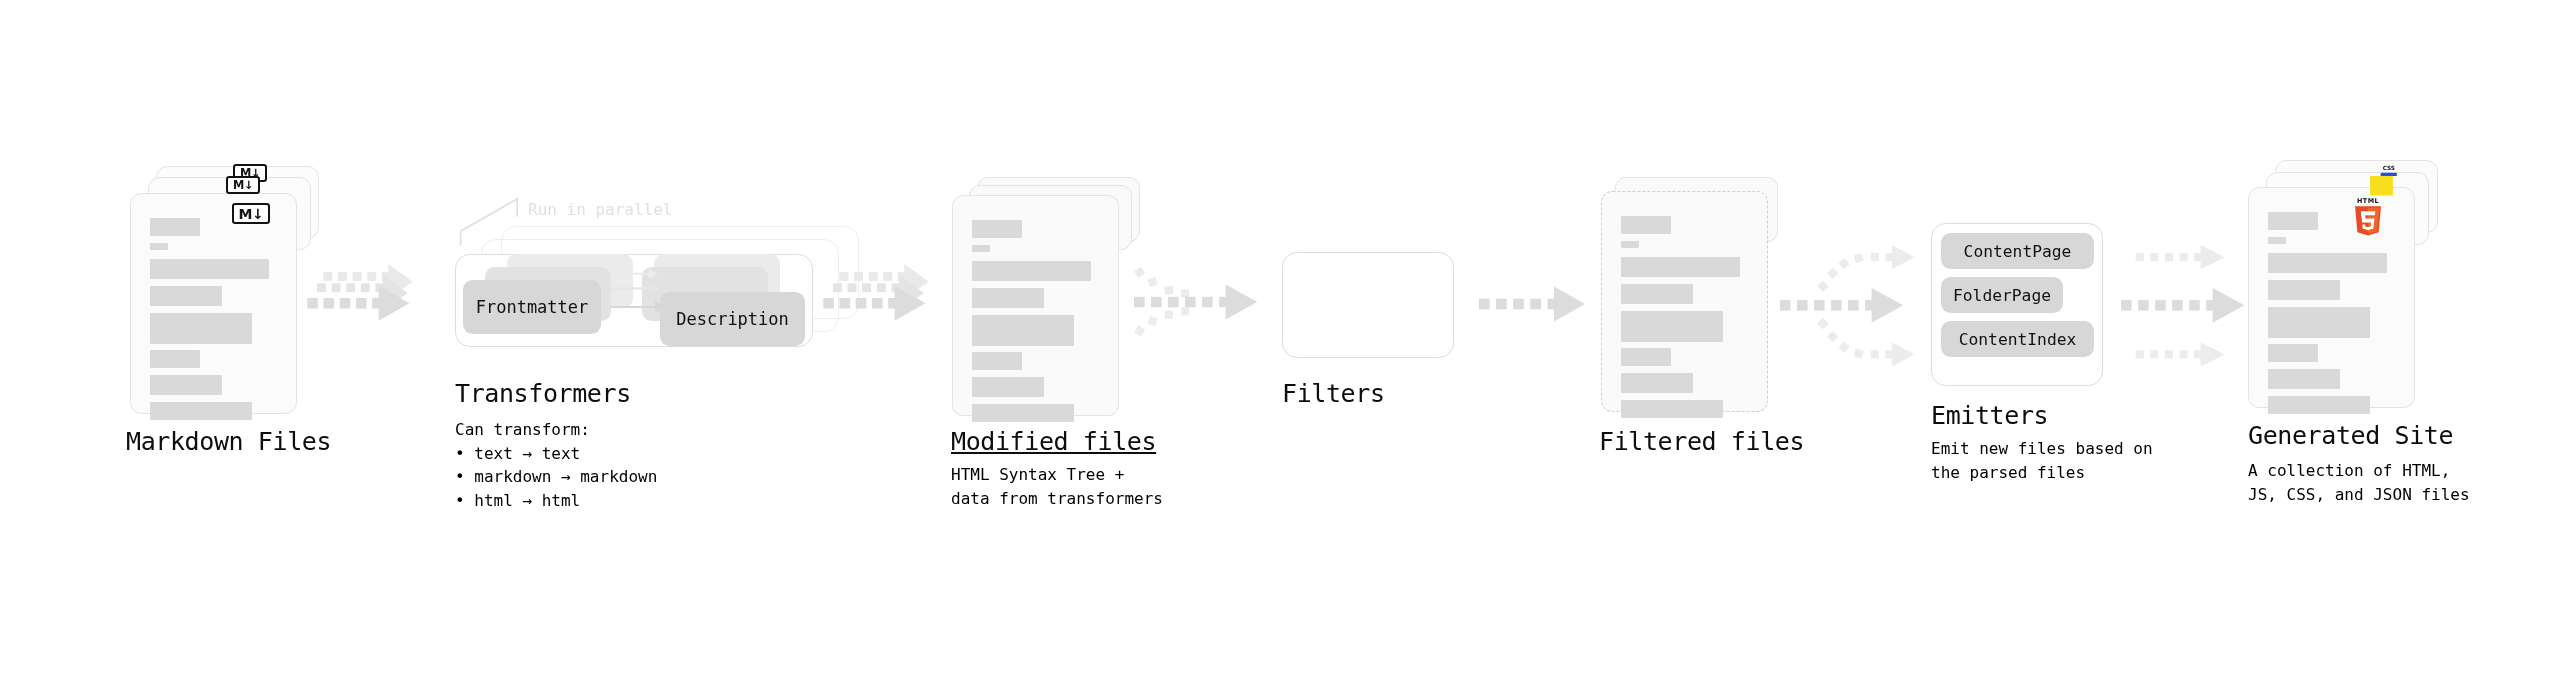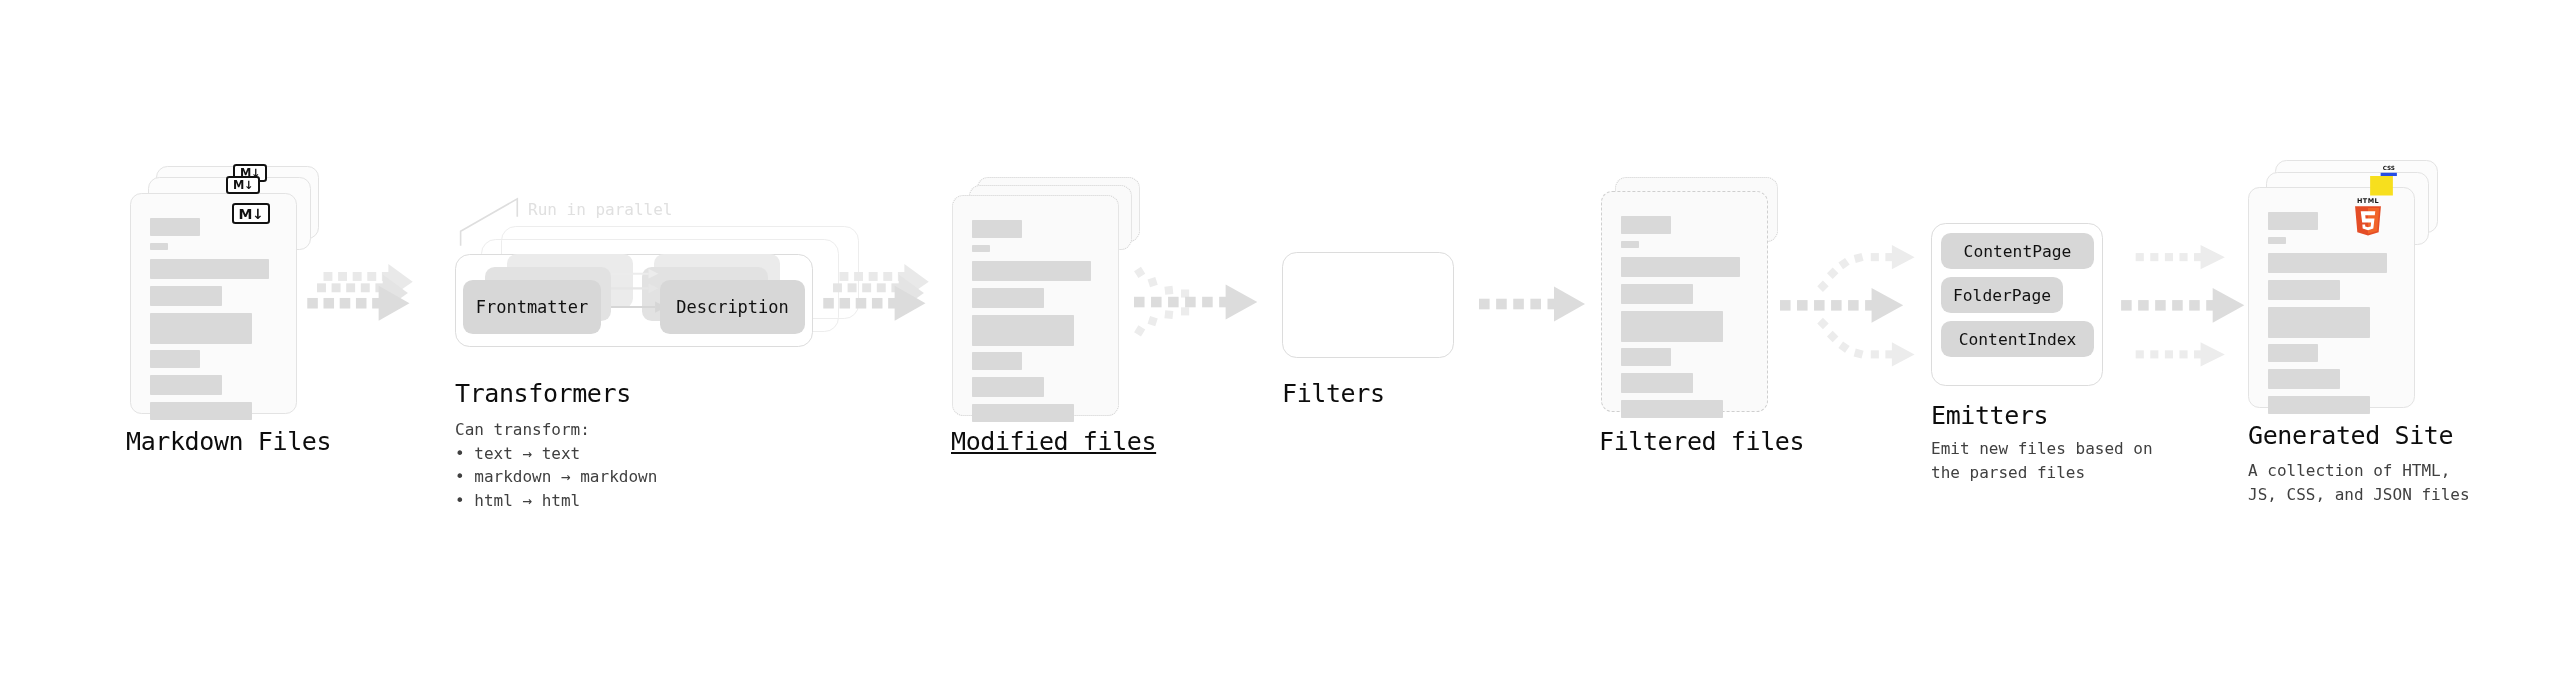--- a/index.html
+++ b/index.html
@@ -9,21 +9,21 @@
     overflow:hidden;
   }
   #stage{position:relative;width:2576px;height:681px;}
 
   
   .stage-title{
     position:absolute;font-size:25px;font-weight:400;color:#0d0d0d;
     letter-spacing:-0.4px;white-space:nowrap;
   }
   .stage-desc{
-    position:absolute;font-size:16px;line-height:23.6px;color:#404040;
+    position:absolute;font-size:16px;line-height:23.6px;color:#000000;
     white-space:pre-line;
   }
 
   
   .docstack{position:absolute;}
   .doc{
     position:absolute;box-sizing:border-box;
     background:#fbfbfb;border:1.3px solid #e3e3e3;border-radius:11.4px;
   }
   .doc.dotted{background:#fafafa;border:1.5px dotted #cfcfcf;}
@@ -149,21 +149,21 @@
         </g>
         <polygon points="46,19 58,25 46,31" fill="#e6e6e6"></polygon>
         <g stroke="#d6d6d6" stroke-width="2.5" fill="none">
           <line x1="0" y1="48" x2="54" y2="48"></line>
         </g>
         <polygon points="54,41 68,48 54,55" fill="#d6d6d6"></polygon>
       </svg>
     </div>
 
     <div class="pill" style="left:463px;top:280px;width:138px;height:54px;">Frontmatter</div>
-    <div class="pill" style="left:660px;top:280px;width:145px;height:54px;">Description</div>
+    <div class="pill" style="left:660px;top:292px;width:145px;height:54px;">Description</div>
   </div>
 
   <div class="stage-title" style="left:455px;top:379px;">Transformers</div>
   <div class="stage-desc" style="left:455px;top:418px;">Can transform:
   • text → text
   • markdown → markdown
   • html → html</div>
 
   <div class="arrow" style="left:823px;top:272px;">
     <svg width="106" height="73" viewBox="0 0 130 90">
@@ -204,20 +204,22 @@
         <div class="bar" style="width:119px;height:20.3px;"></div>
         <div class="bar" style="width:72px;height:20.3px;"></div>
         <div class="bar" style="width:102px;height:31px;"></div>
         <div class="bar" style="width:50px;height:18px;"></div>
         <div class="bar" style="width:72px;height:20.3px;"></div>
         <div class="bar" style="width:102px;height:18px;"></div>
       </div>
     </div>
   </div>
   <div class="stage-title" style="left:951px;top:427px;text-decoration:underline;">Modified files</div>
+  <div class="stage-desc" style="left:951px;top:463px;">HTML Syntax Tree +
+data from transformers</div>
 
   <div class="arrow" style="left:1134px;top:260px;">
     <svg width="146" height="106" viewBox="0 0 180 130">
       <g fill="#ececec">
         <rect x="2" y="10" width="10" height="10" transform="rotate(-32 7 15)"></rect>
         <rect x="18" y="22" width="10" height="10" transform="rotate(-18 23 27)"></rect>
         <rect x="38" y="32" width="10" height="10" transform="rotate(-6 43 37)"></rect>
         <rect x="58" y="36" width="10" height="10"></rect>
         <rect x="2" y="82" width="10" height="10" transform="rotate(32 7 87)"></rect>
         <rect x="18" y="70" width="10" height="10" transform="rotate(18 23 75)"></rect>

